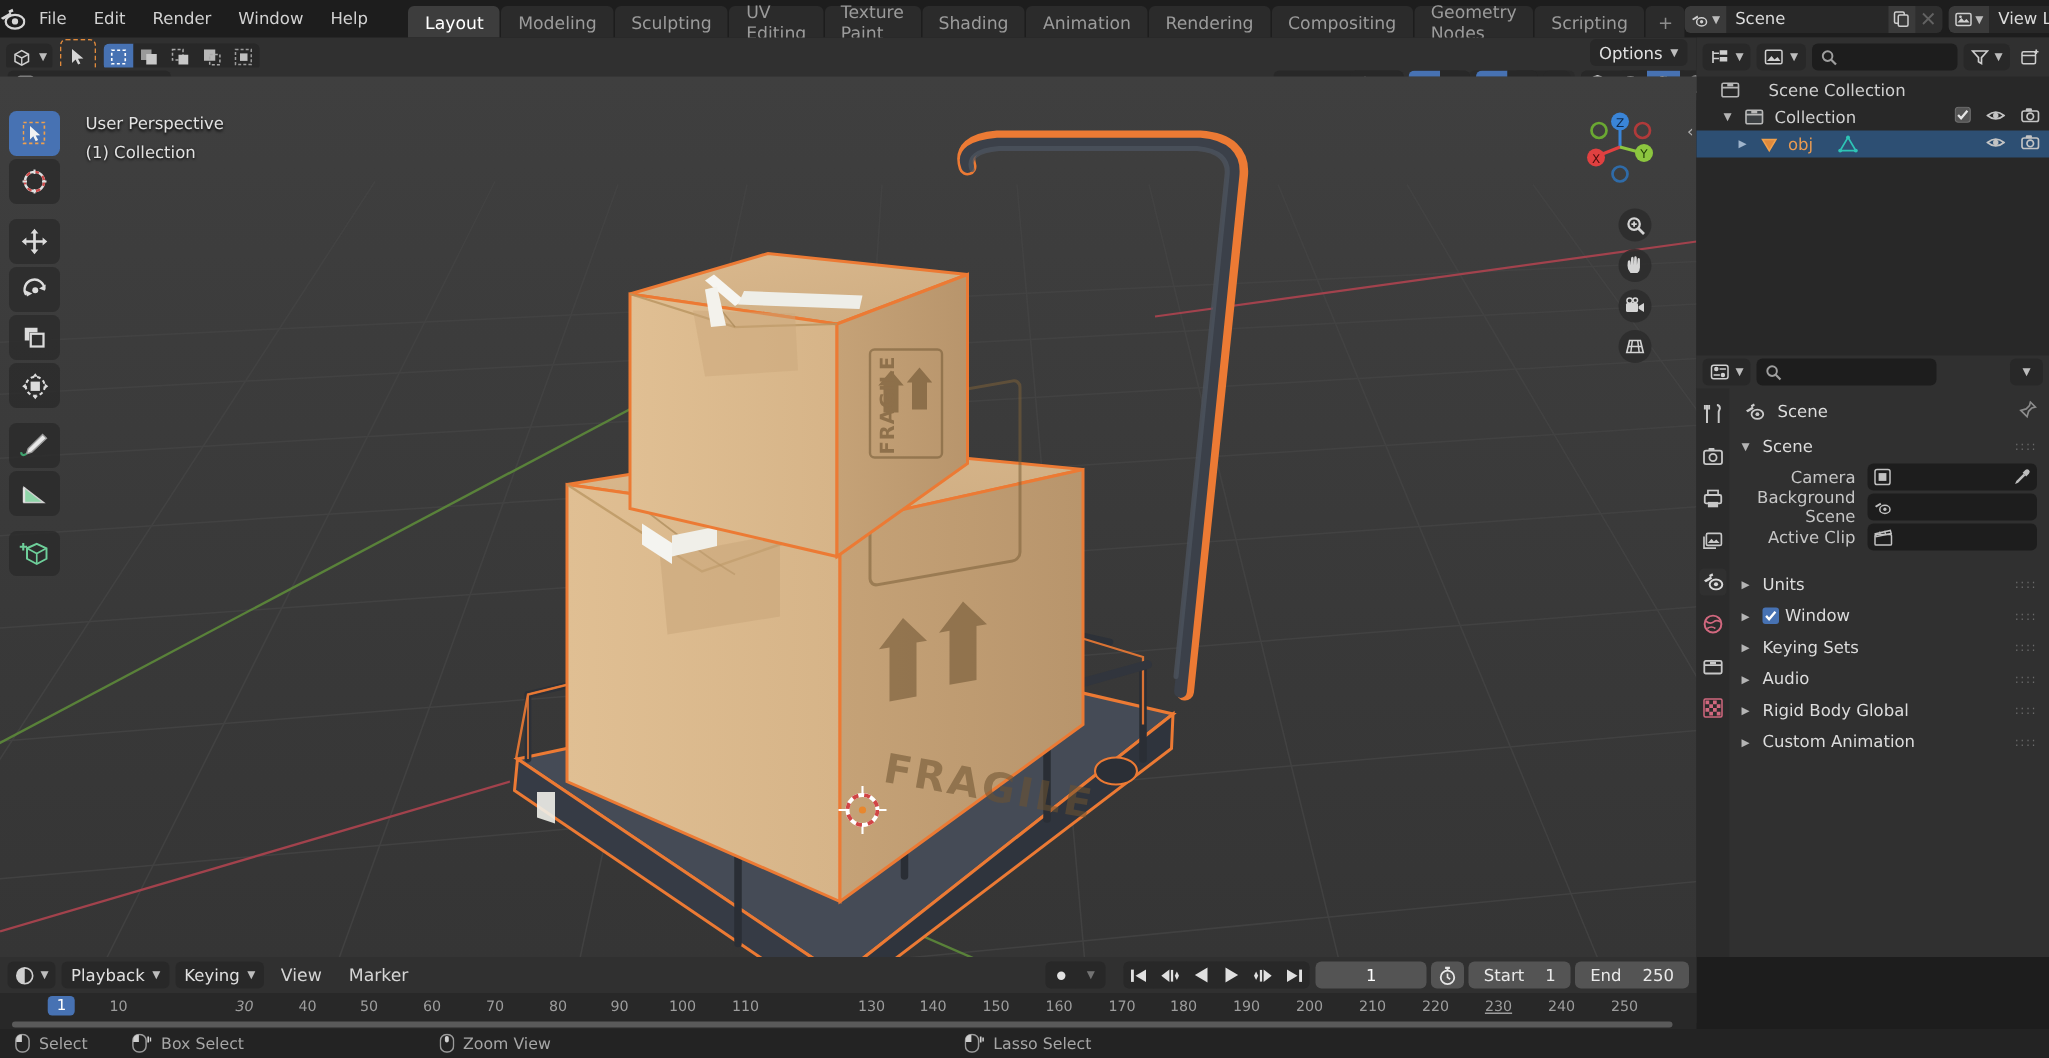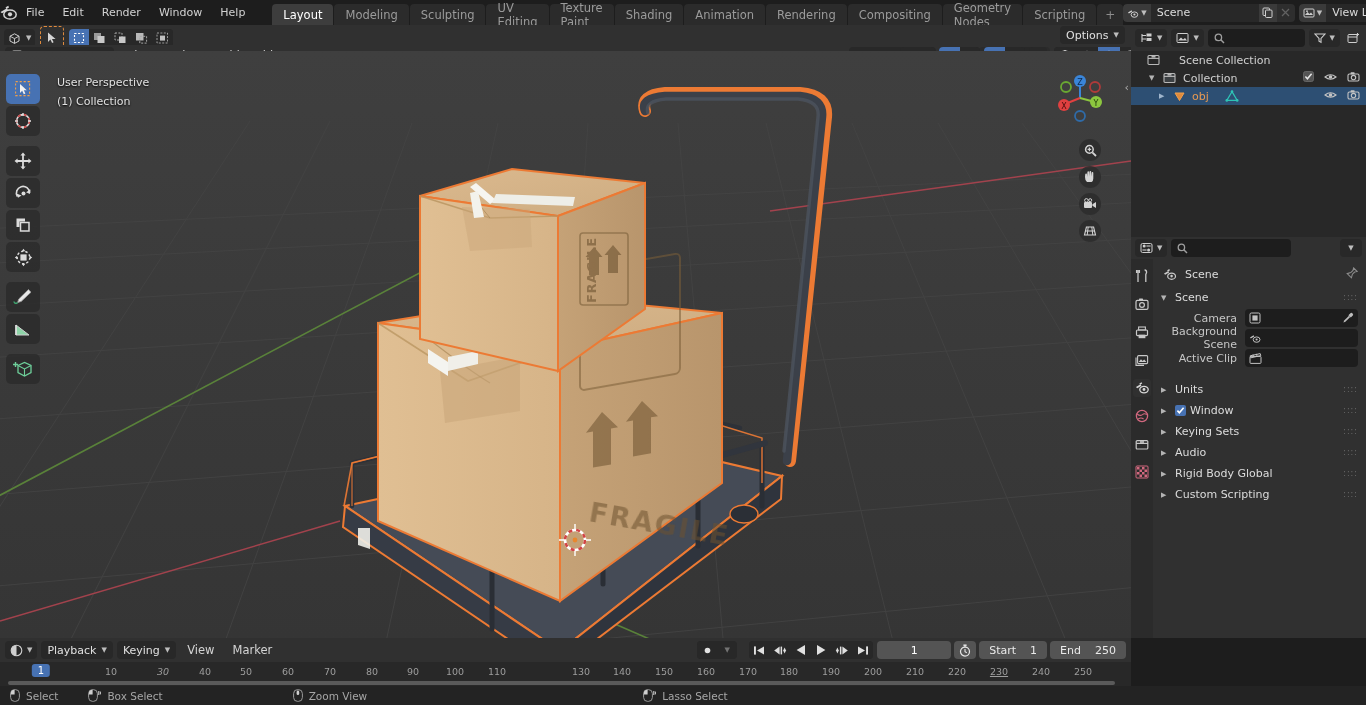--- a/index.html
+++ b/index.html
@@ -970,21 +970,21 @@
         <span>Audio</span>
         <span class="grip">::::</span>
       </div>
       <div class="sub-panel">
         <span class="tri">▶</span>
         <span>Rigid Body Global</span>
         <span class="grip">::::</span>
       </div>
       <div class="sub-panel">
         <span class="tri">▶</span>
-        <span>Custom Scripting</span>
+        <span>Custom Animation</span>
         <span class="grip">::::</span>
       </div>
     </div>
   </div>
 
   <div class="timeline">
     <div class="tl-header">
       <div class="dropdown-sm">
         <svg width="13" height="13" viewBox="0 0 13 13">
             <circle cx="6.5" cy="6.5" r="5.3" fill="none" stroke="#cfcfcf" stroke-width="1.1"></circle>
@@ -1071,21 +1071,21 @@
         </div>
         <div class="se-field">
           <span>End</span>
           <span>250</span>
         </div>
       </div>
     </div>
 
     <div class="tl-ruler">
       <div class="playhead" style="left:41px;">1</div>
-      <div class="tick" style="left:79px;margin-left:32px;">10</div>
+      <div class="tick" style="left:79px;">10</div>
       <div class="tick" style="left:121px;margin-top:28px;">20</div>
       <div class="tick" style="left:163px;font-style:italic;">30</div>
       <div class="tick" style="left:205px;">40</div>
       <div class="tick" style="left:246px;">50</div>
       <div class="tick" style="left:288px;">60</div>
       <div class="tick" style="left:330px;">70</div>
       <div class="tick" style="left:372px;">80</div>
       <div class="tick" style="left:413px;">90</div>
       <div class="tick" style="left:455px;">100</div>
       <div class="tick" style="left:497px;">110</div>

